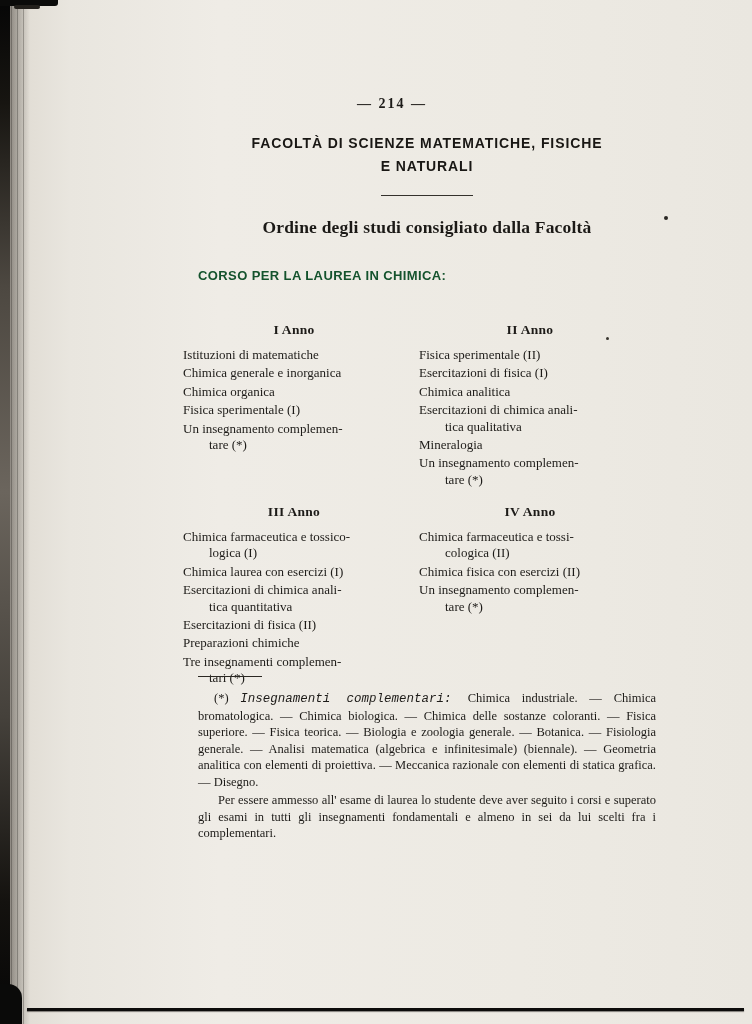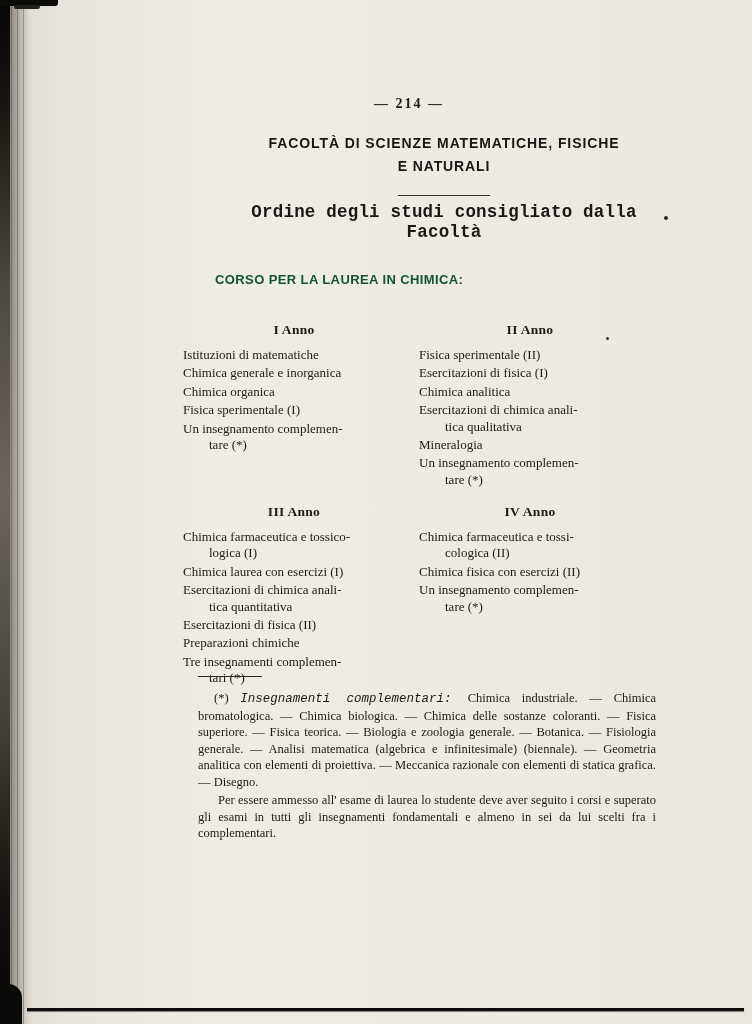--- a/index.html
+++ b/index.html
@@ -21,26 +21,26 @@
   .binding-lines{position:absolute;left:11px;top:0;bottom:0;width:15px;
     background:repeating-linear-gradient(90deg,rgba(35,32,28,.55) 0 1px,transparent 1px 6px);opacity:.55;}
   .top-edge-mark{position:absolute;left:0;top:0;width:58px;height:6px;background:#0b0b0a;border-radius:0 0 3px 0;}
   .top-edge-mark2{position:absolute;left:14px;top:5px;width:26px;height:4px;background:#23201c;border-radius:2px;}
   .bottom-rule-artifact{position:absolute;left:27px;right:8px;bottom:13px;height:3px;background:#0d0c0b;box-shadow:0 1px 1px rgba(20,18,15,.5);}
   .corner-blob{position:absolute;left:0;bottom:0;width:22px;height:40px;background:#0a0a09;border-radius:0 14px 0 0;}
   .speck-1{position:absolute;left:664px;top:216px;width:4px;height:4px;background:#2a2723;border-radius:50%;}
   .speck-2{position:absolute;left:606px;top:337px;width:3px;height:3px;background:#3a362f;border-radius:50%;}
 
   
-  .head-block{position:absolute;left:215px;top:96px;width:458px;}
+  .head-block{position:absolute;left:198px;top:96px;width:458px;}
   .page-number{text-align:center;font-size:14px;font-weight:bold;letter-spacing:2px;padding-right:70px;}
   .doc-title{margin-top:20px;text-align:center;font-family:"Liberation Sans","DejaVu Sans",sans-serif;
     font-size:14px;font-weight:bold;letter-spacing:.9px;line-height:1.65;color:#191714;}
   .title-rule{width:92px;height:1px;background:#34312c;margin:17px auto 0;}
-  .subtitle{margin-top:6px;text-align:center;font-family:Liberation Mono, monospace;
+  .subtitle{margin-top:21px;text-align:center;font-family:Liberation Serif, serif;
     font-size:17.5px;font-weight:bold;letter-spacing:.2px;color:#1b1916;}
   .section-heading{margin-top:30px;font-family:"Liberation Sans","DejaVu Sans",sans-serif;
     font-size:13px;font-weight:bold;letter-spacing:.4px;color:#14532d;}
 
   
   .years-grid{position:absolute;left:183px;top:322px;width:458px;
     display:grid;grid-template-columns:222px 1fr;column-gap:14px;row-gap:14px;}
   .year-heading{text-align:center;font-size:13.5px;font-weight:bold;margin-bottom:9px;letter-spacing:.3px;}
   .course-item{font-size:13px;line-height:1.26;padding-left:26px;text-indent:-26px;
     white-space:pre-wrap;margin-bottom:2px;}

